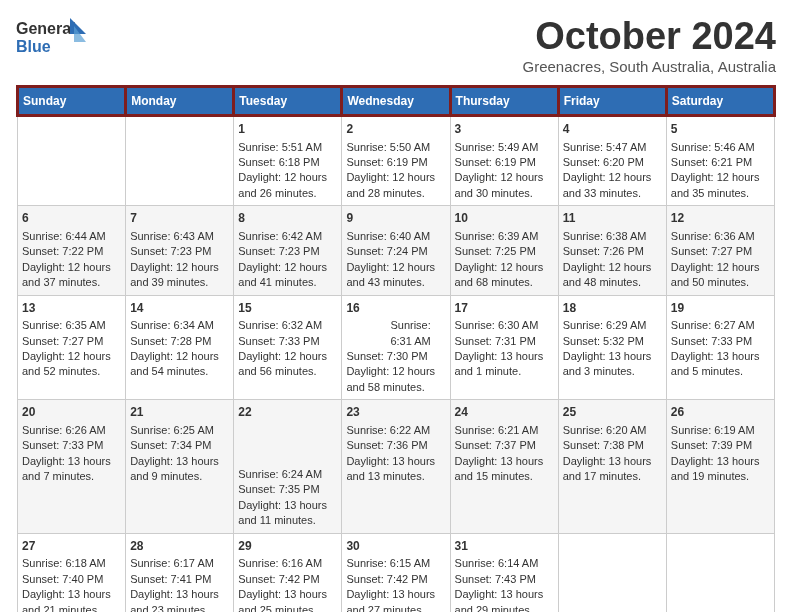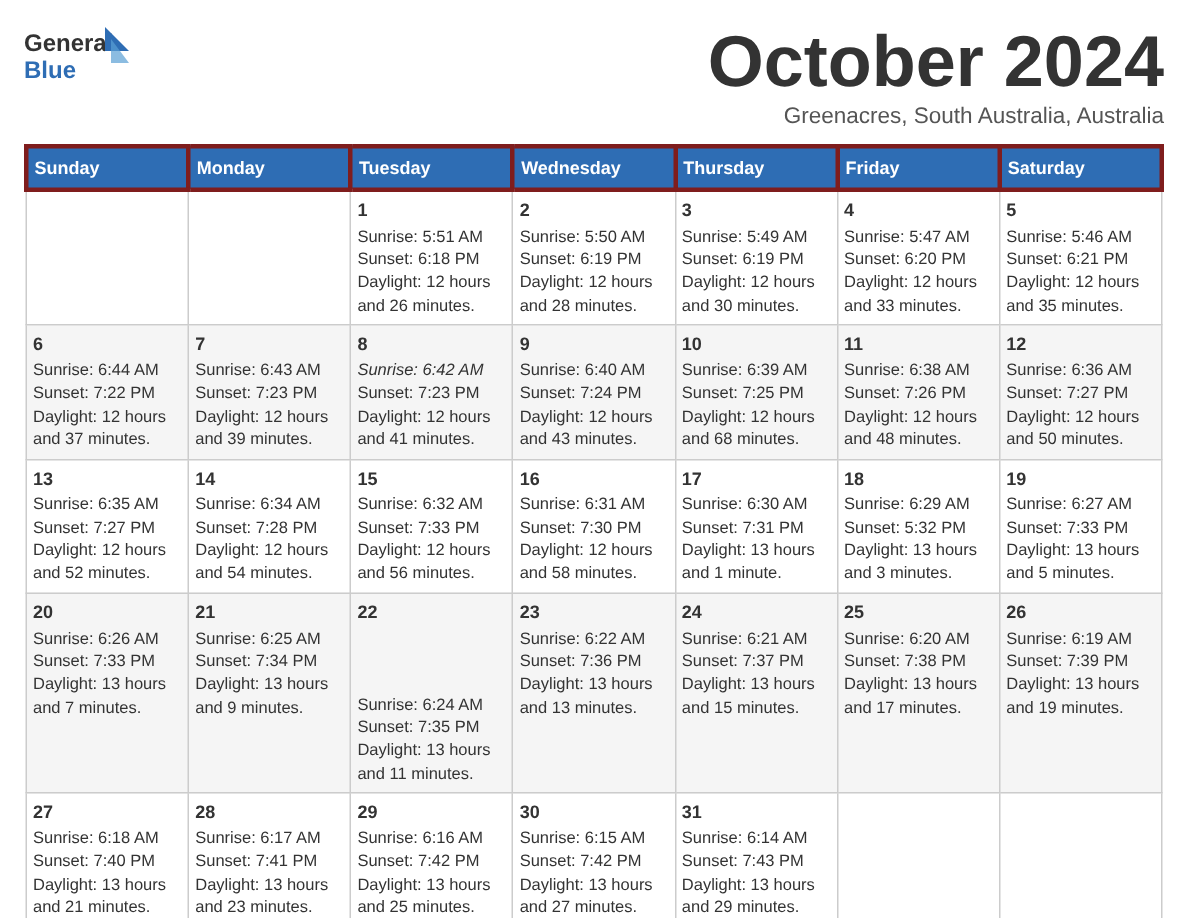--- a/index.html
+++ b/index.html
@@ -18,21 +18,21 @@
     }
     .logo {
       display: flex;
       align-items: center;
       gap: 4px;
     }
     .title-block {
       text-align: right;
     }
     .month-title {
-      font-size: 48px;
+      font-size: 38px;
       font-weight: bold;
       color: #333;
       line-height: 1.1;
     }
     .location {
       font-size: 15px;
       color: #555;
     }
     table {
       width: 100%;
@@ -142,21 +142,21 @@
           <span style="display: block;">Daylight: 12 hours and 37 minutes.</span>
         </td>
         <td>
           <span class="day-num">7</span>
           <span style="display: block;">Sunrise: 6:43 AM</span>
           <span style="display: block;">Sunset: 7:23 PM</span>
           <span style="display: block;">Daylight: 12 hours and 39 minutes.</span>
         </td>
         <td>
           <span class="day-num">8</span>
-          <span style="display: block; font-style: italic;">Sunrise: 6:42 AM</span>
+          <span style="display: block;">Sunrise: 6:42 AM</span>
           <span style="display: block;">Sunset: 7:23 PM</span>
           <span style="display: block;">Daylight: 12 hours and 41 minutes.</span>
         </td>
         <td>
           <span class="day-num">9</span>
           <span style="display: block;">Sunrise: 6:40 AM</span>
           <span style="display: block;">Sunset: 7:24 PM</span>
           <span style="display: block;">Daylight: 12 hours and 43 minutes.</span>
         </td>
         <td>
@@ -192,21 +192,21 @@
           <span style="display: block;">Daylight: 12 hours and 54 minutes.</span>
         </td>
         <td>
           <span class="day-num">15</span>
           <span style="display: block;">Sunrise: 6:32 AM</span>
           <span style="display: block;">Sunset: 7:33 PM</span>
           <span style="display: block;">Daylight: 12 hours and 56 minutes.</span>
         </td>
         <td>
           <span class="day-num">16</span>
-          <span style="display: block;">Sunrise: 6:31 AM</span>
+          <span style="display: block; margin-left: 44px;">Sunrise: 6:31 AM</span>
           <span style="display: block;">Sunset: 7:30 PM</span>
           <span style="display: block;">Daylight: 12 hours and 58 minutes.</span>
         </td>
         <td>
           <span class="day-num">17</span>
           <span style="display: block;">Sunrise: 6:30 AM</span>
           <span style="display: block;">Sunset: 7:31 PM</span>
           <span style="display: block;">Daylight: 13 hours and 1 minute.</span>
         </td>
         <td>

